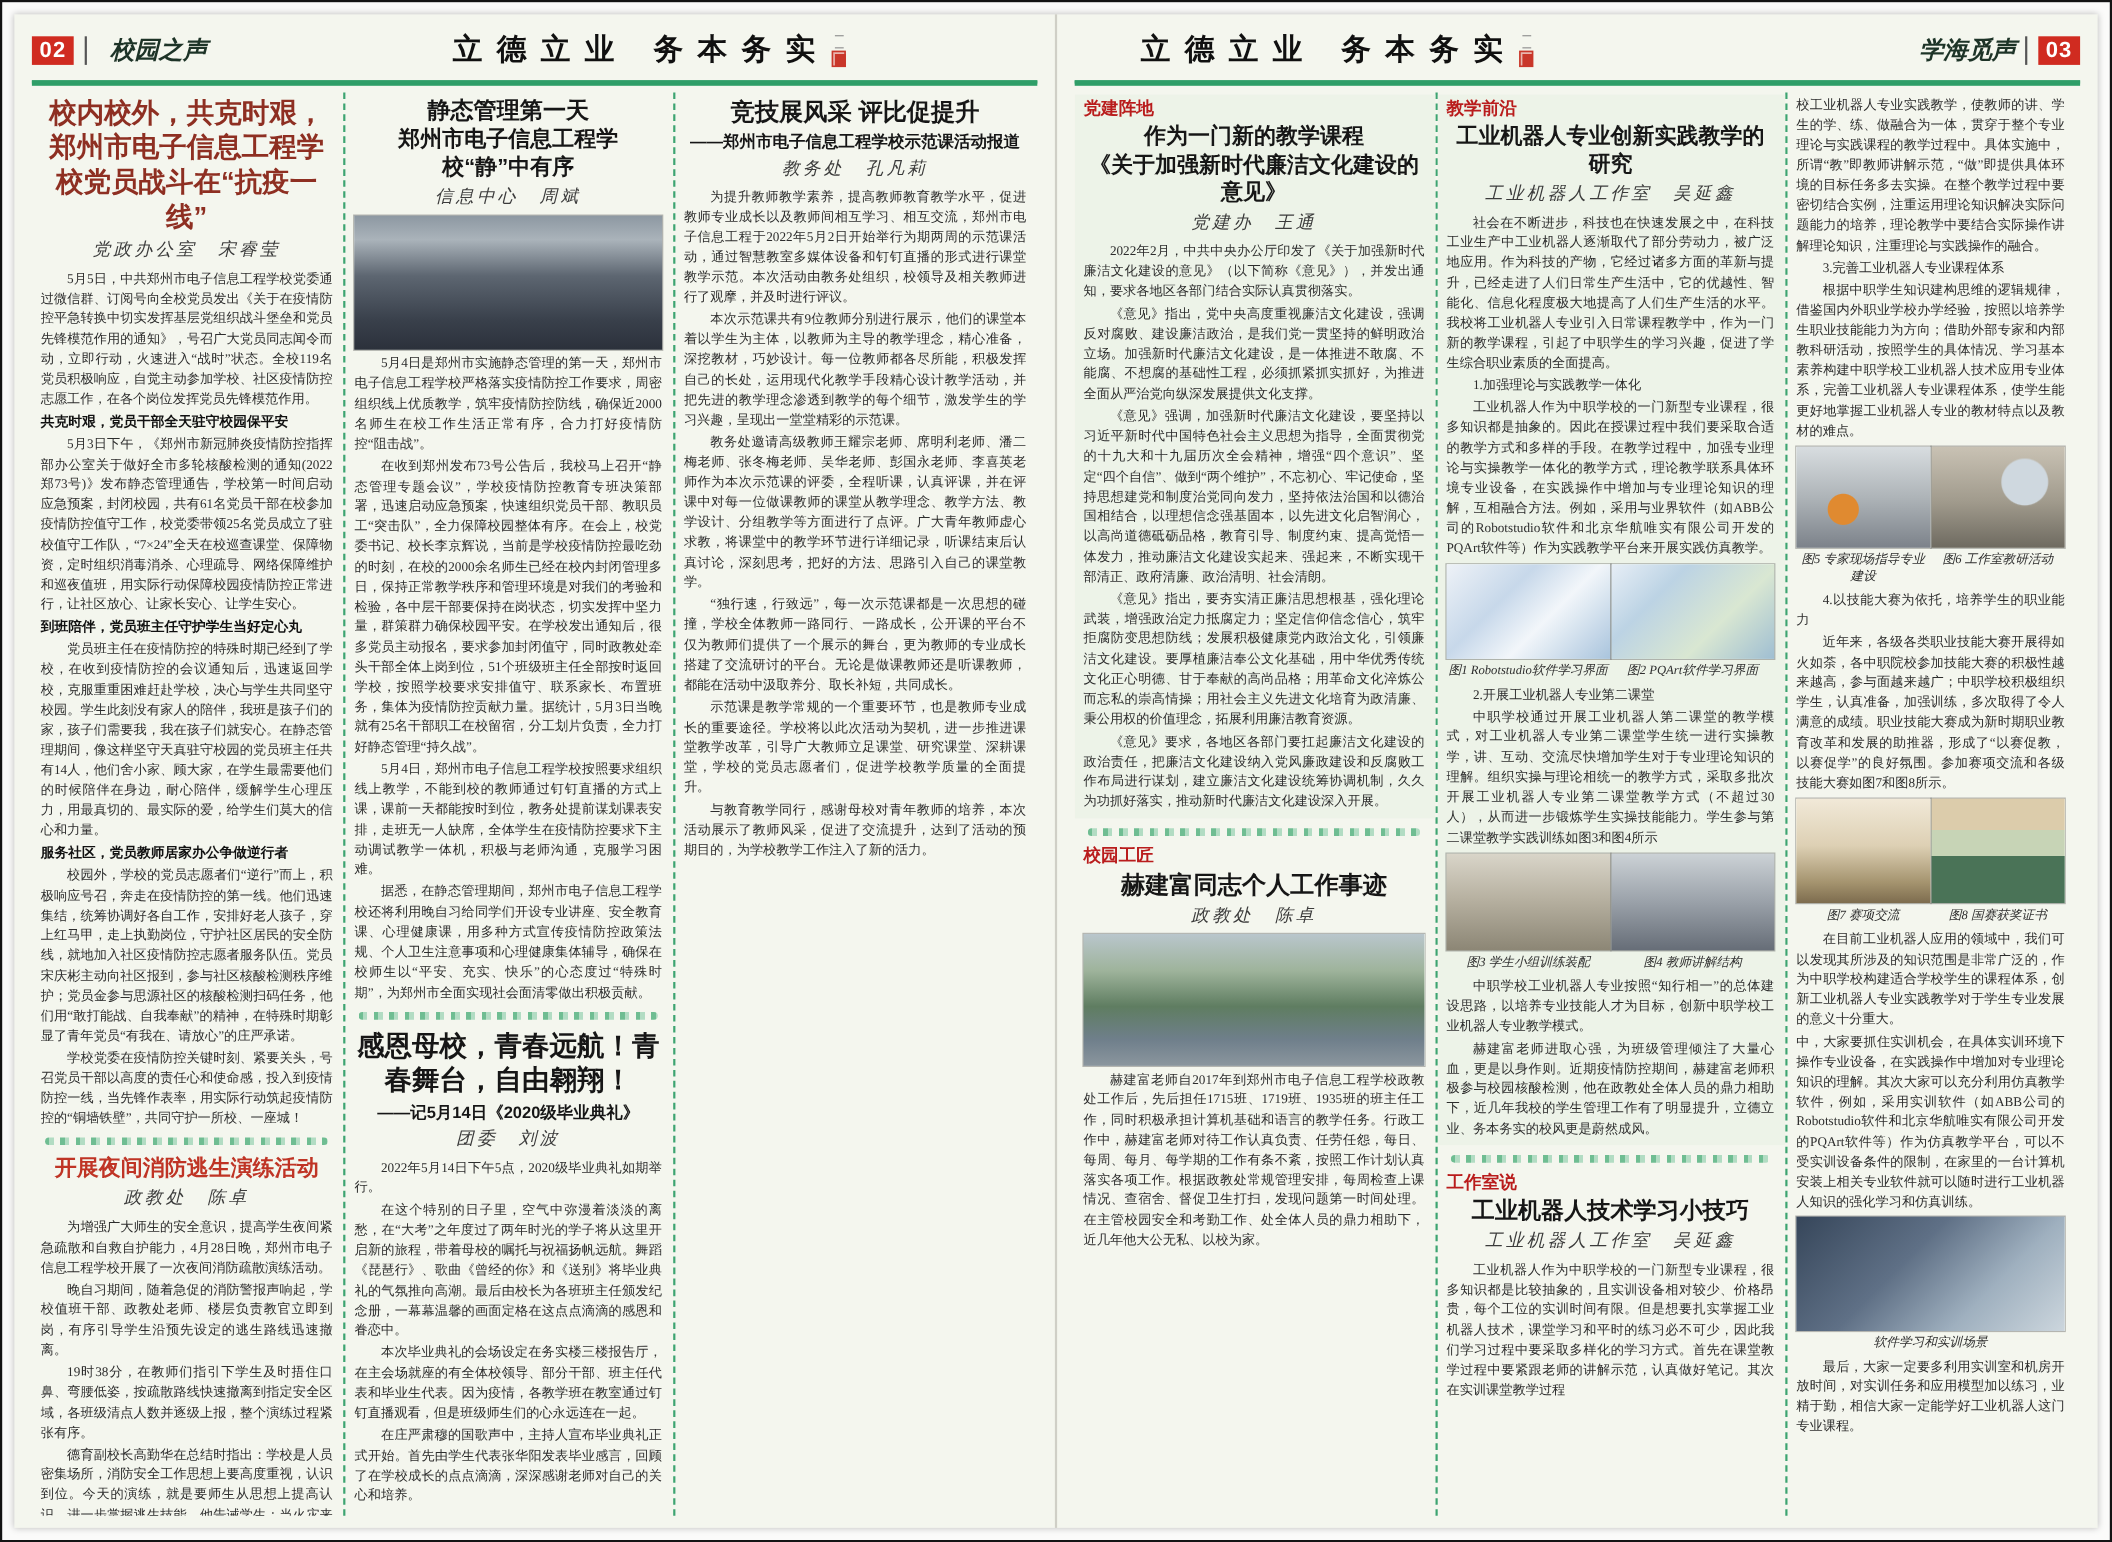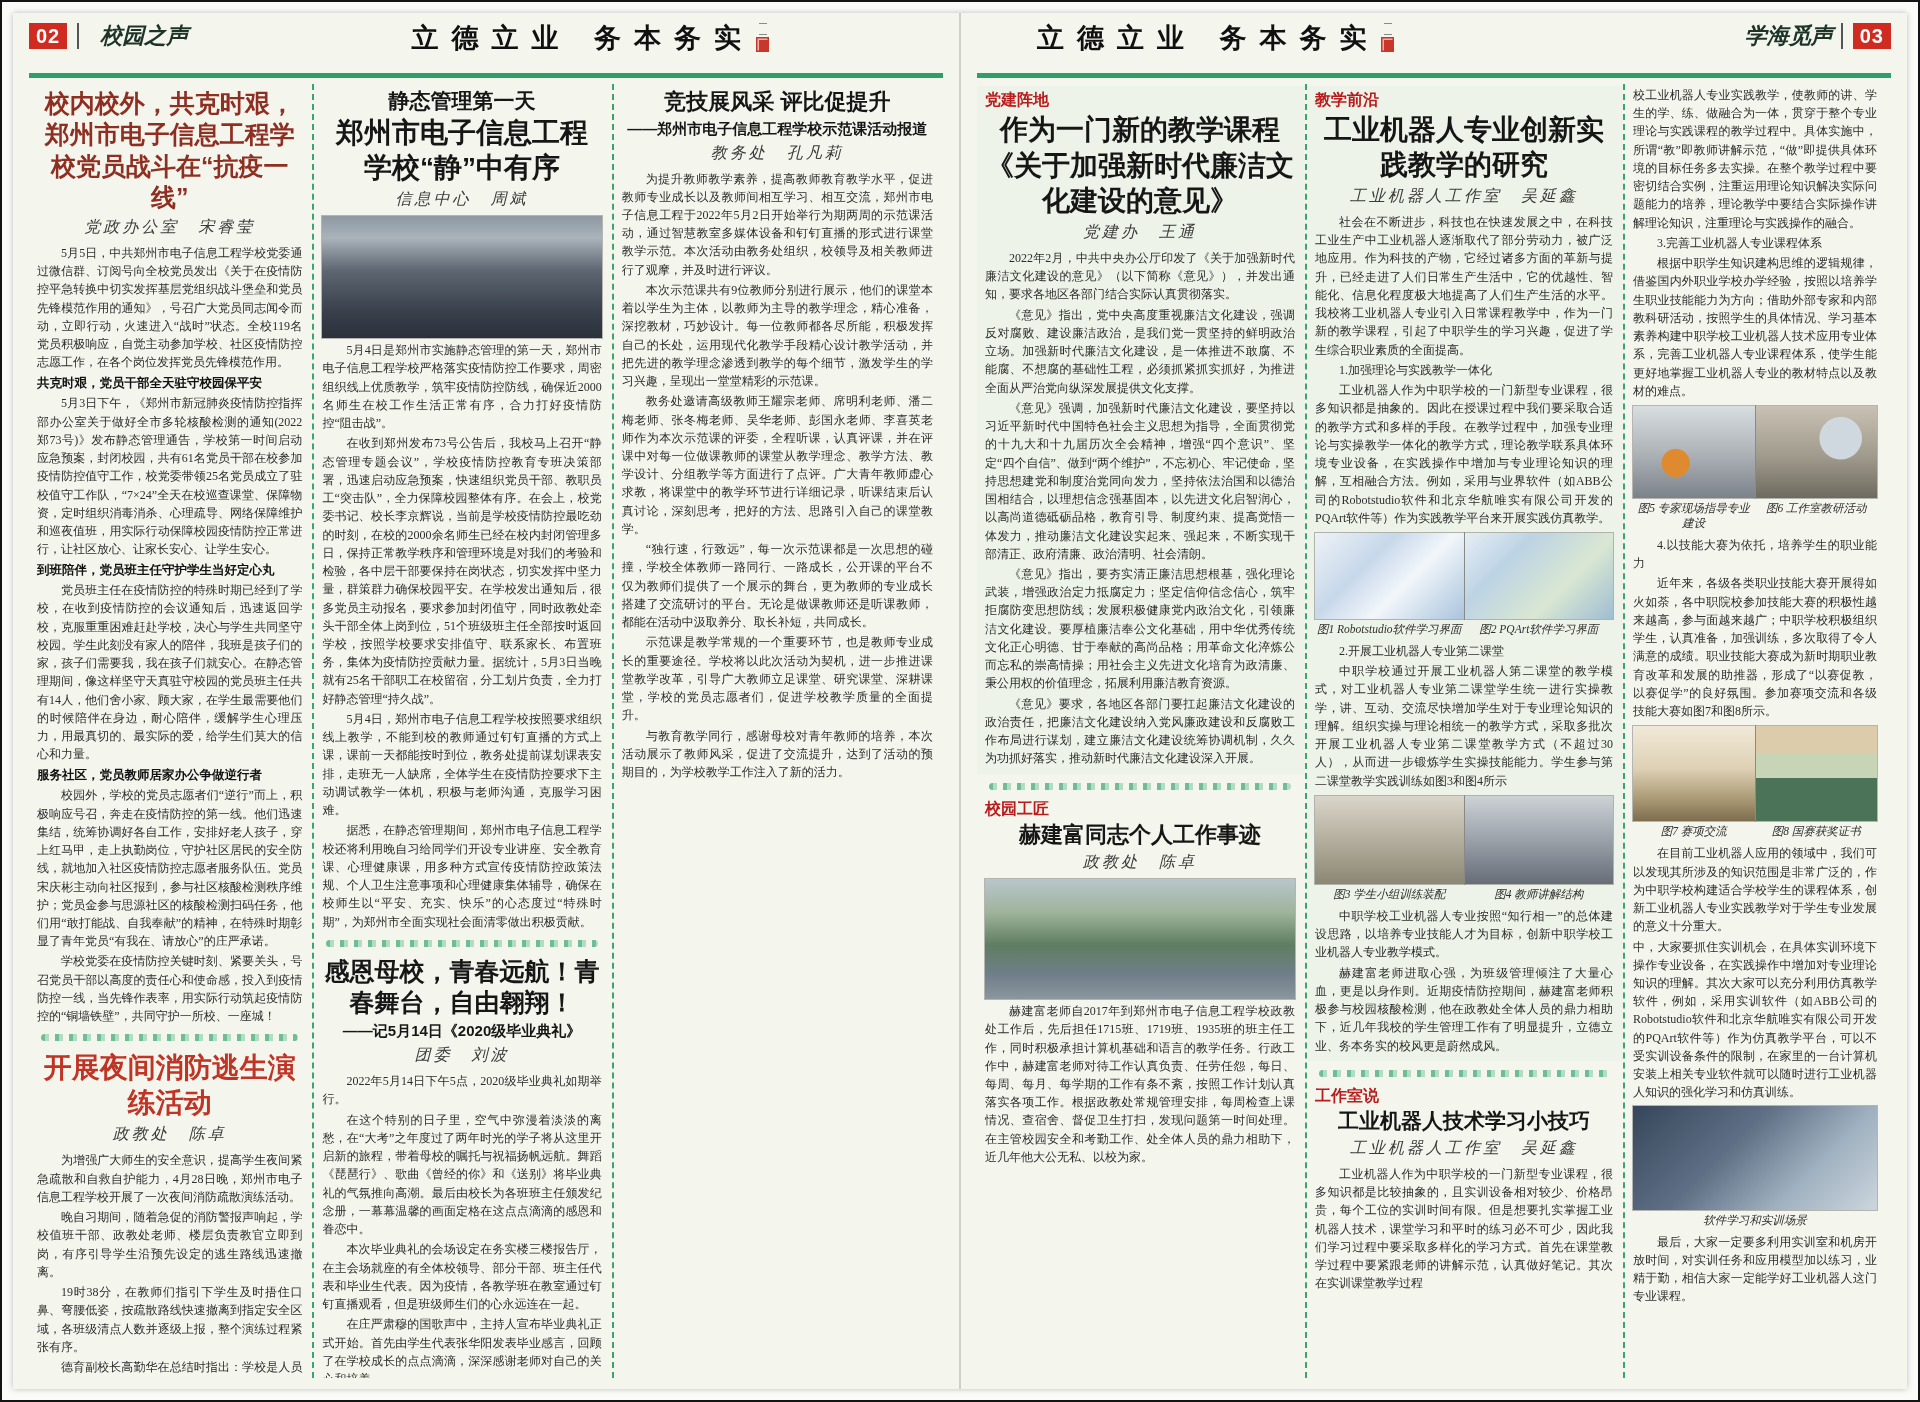--- a/index.html
+++ b/index.html
@@ -3,21 +3,21 @@
 <meta charset="utf-8">
 <style>
   html,body{margin:0;padding:0;background:#ffffff;}
   .canvas{position:relative;width:1920px;height:1402px;background:#fbfbfa;box-sizing:border-box;
           border:2px solid #141414;padding:11px;font-family:"Liberation Serif","DejaVu Serif",serif;}
   .spread{display:flex;width:100%;height:100%;background:#f4f6ee;box-sizing:border-box;
           box-shadow:0 0 6px rgba(0,0,0,.25);}
   .page{flex:1 1 0;box-sizing:border-box;padding:10px 16px 12px;overflow:hidden;position:relative;}
   .page.left{border-right:2px solid #cfcfc6;}
   
-  .phead{display:flex;align-items:flex-start;height:46px;}
+  .phead{display:flex;align-items:center;height:46px;}
   .pn{background:#d02b20;color:#fff;font:700 20px/26px "Liberation Sans","DejaVu Sans",sans-serif;
       padding:0 7px;letter-spacing:1px;}
   .sect{font:700 italic 22px/26px "Liberation Serif","DejaVu Serif",serif;color:#1d3327;
         margin:0 10px;padding-left:21px;border-left:2px solid #555;}
   .sect.noline{border-left:none;border-right:2px solid #555;padding-left:0;padding-right:8px;}
   .spacer{flex:1;}
   .masthead{font:700 27px/30px "DejaVu Serif","Liberation Serif",serif;color:#101010;
             letter-spacing:13px;white-space:nowrap;}
   .sealwrap{display:inline-flex;flex-direction:column;align-items:center;margin:0 4px 0 2px;}
   .sealnote{width:8px;height:10px;border-top:1px solid #8a8a8a;border-bottom:1px solid #8a8a8a;margin-bottom:2px;}
@@ -26,21 +26,21 @@
   .rule:after{content:"";display:block;}
   
   .cols{display:flex;align-items:stretch;height:calc(100% - 60px);margin-top:6px;}
   .col{box-sizing:border-box;overflow:hidden;padding:2px 10px 0 8px;}
   .col.sep{border-right:2px dashed #3da471;}
   
   .hl{font-family:"Liberation Sans","DejaVu Sans",sans-serif;font-weight:700;text-align:center;
       margin:2px 0 4px;line-height:1.25;color:#161616;}
   .hl.maroon{color:#8e2f22;}
   .hl.red{color:#bf3425;}
-  .hl.sz19{font-size:25px;} .hl.sz20{font-size:28px;} .hl.sz21{font-size:21px;} .hl.sz22{font-size:22px;}
+  .hl.sz19{font-size:25px;} .hl.sz20{font-size:20px;} .hl.sz21{font-size:21px;} .hl.sz22{font-size:22px;}
   .hsub{font-family:"Liberation Sans","DejaVu Sans",sans-serif;font-weight:700;font-size:15px;
         text-align:center;margin:0 0 4px;color:#161616;}
   .byline{text-align:center;font-style:italic;font-size:16px;color:#3b3b3b;letter-spacing:3px;margin:2px 0 6px;}
   p.body{font-size:12px;line-height:1.52;text-align:justify;text-indent:2em;margin:0 0 2px;color:#2d2d2d;}
   p.bsub{font-family:"Liberation Sans","DejaVu Sans",sans-serif;font-weight:700;font-size:12.5px;
          line-height:1.5;text-indent:0;margin:2px 0;color:#111;}
   .label{font:700 16px/20px "Liberation Sans","DejaVu Sans",sans-serif;color:#b91c1c;margin:2px 0 1px;}
   .tint{background:#edf3e8;margin:0 -10px 0 -8px;padding:2px 10px 4px 8px;}
   .divider{height:7px;margin:9px 4px;border-radius:4px;
            background:repeating-linear-gradient(90deg,#6fbd92 0 4px,#b2dcc3 4px 8px,rgba(0,0,0,0) 8px 14px);}

